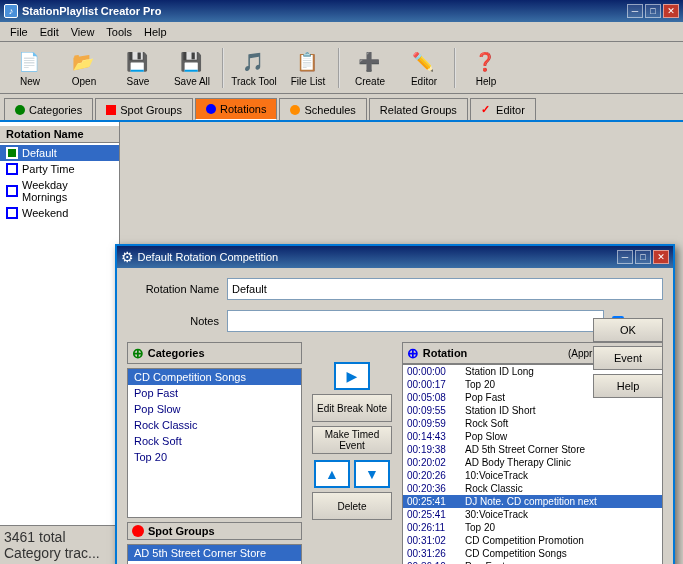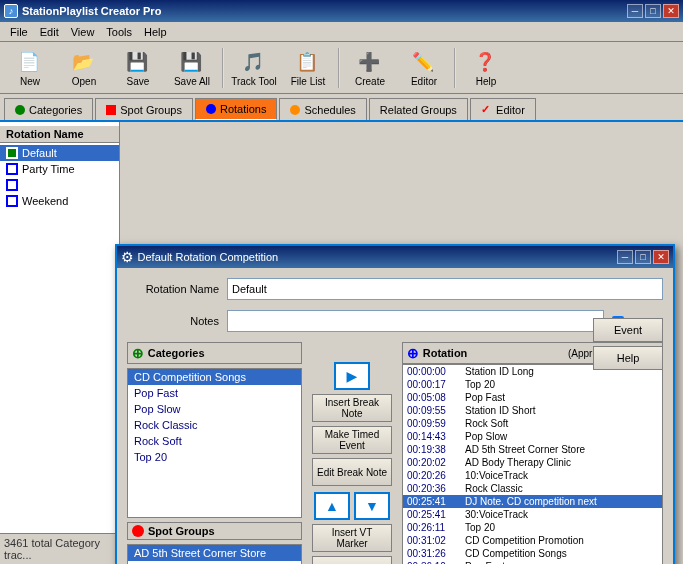--- a/index.html
+++ b/index.html
@@ -395,46 +395,48 @@
     <div class="sidebar-item selected">
       <div class="rotation-icon default"></div>
       <span>Default</span>
     </div>
     <div class="sidebar-item">
       <div class="rotation-icon blue"></div>
       <span>Party Time</span>
     </div>
     <div class="sidebar-item">
       <div class="rotation-icon blue"></div>
+      <span>Weekday Mornings</span>
     </div>
     <div class="sidebar-item">
       <div class="rotation-icon blue"></div>
       <span>Weekend</span>
     </div>
 
-    <div style="position:absolute; bottom:0; left:0; width:118px; padding:3px 4px; font-size:11px; color:#333; border-top:1px solid #808080; background:#d4d0c8;">3461 total Category trac...</div>
+    <div style="position:absolute; bottom:0; left:0; width:118px; padding:3px 4px; font-size:14px; color:#333; border-top:1px solid #808080; background:#d4d0c8;">3461 total Category trac...</div>
   </div>
 
   <div class="dialog">
 
     <div class="dialog-title-bar">
       <div style="display:flex;align-items:center;gap:4px;">
         <span style="font-size:14px;">⚙</span>
         <span>Default Rotation Competition</span>
       </div>
       <div style="display:flex;gap:2px;">
         <div class="tb-btn">─</div>
         <div class="tb-btn">□</div>
         <div class="tb-btn close">✕</div>
       </div>
     </div>
 
     <div class="dialog-body" style="padding:10px;position:relative;">
 
       <div class="dialog-right-btns">
+        <button class="dialog-btn">OK</button>
         <button class="dialog-btn">Event</button>
         <button class="dialog-btn">Help</button>
       </div>
 
       <div class="form-row">
         <label class="form-label">Rotation Name</label>
         <input type="text" class="form-input" style="width: 300px;" value="Default">
       </div>
       <div class="form-row">
         <label class="form-label">Notes</label>
@@ -470,28 +472,26 @@
             <div class="spot-item selected">AD 5th Street Corner Store</div>
             <div class="spot-item">AD Body Therapy Clinic</div>
 
           </div>
         </div>
 
         <div class="middle-btns">
           <div class="arrow-row">
             <div class="arrow-btn">▶</div>
           </div>
-          <button class="mid-btn">Insert Break Note</button>
+          <button class="mid-btn">Edit Break Note</button>
           <button class="mid-btn">Make Timed Event</button>
-          <button class="mid-btn">Edit Break Note</button>
           <div class="arrow-row" style="gap:4px; margin-top:2px;">
             <div class="arrow-btn">▲</div>
             <div class="arrow-btn">▼</div>
           </div>
-          <button class="mid-btn">Insert VT Marker</button>
           <button class="mid-btn">Delete</button>
 
         </div>
 
         <div class="rot-section">
           <div class="rot-header">
             <div class="rot-header-left">
               <span style="color:#0000ff; font-size:14px;">⊕</span>
               <span>Rotation</span>
             </div>

